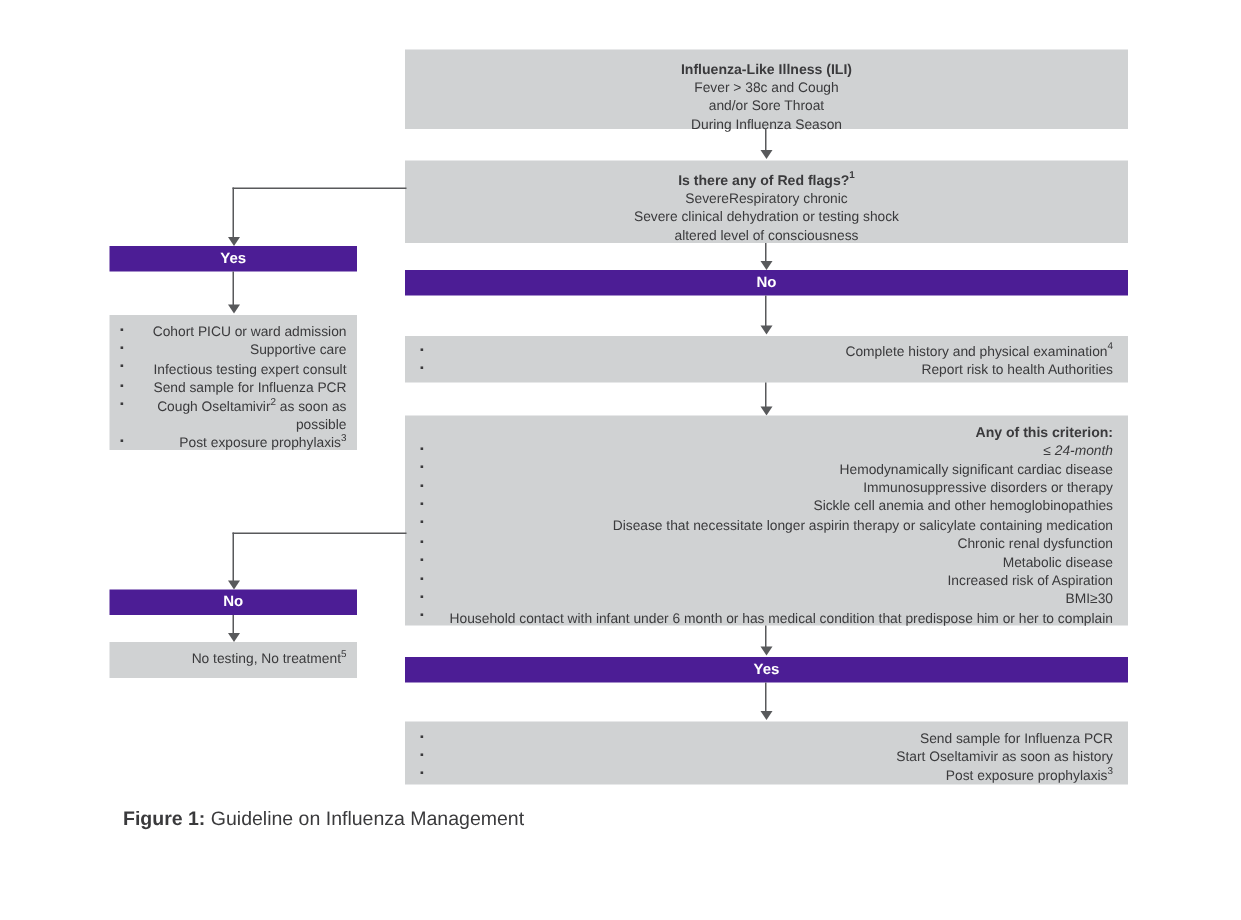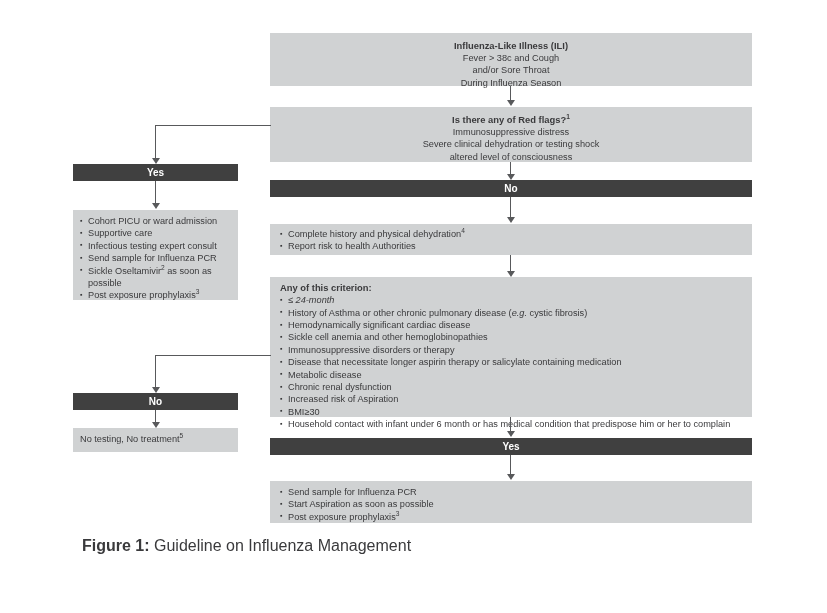--- a/index.html
+++ b/index.html
@@ -22,36 +22,37 @@
     width: 767px;
     height: 613px;
   }
 
   
   .box {
     position: absolute;
     background: #d0d2d3;
     box-sizing: border-box;
     color: #3a3a3c;
+    text-align: right;
   }
   .box.center {
     text-align: center;
   }
   .box-inner {
     padding: 6px 10px;
     font-size: 9.2px;
     line-height: 12.2px;
   }
   .box.center .box-inner {
     padding: 7px 10px;
   }
 
   .bar {
     position: absolute;
-    background: #404040;
+    background: #4c1d95;
     color: #ffffff;
     font-weight: bold;
     font-size: 10px;
     text-align: center;
     line-height: 17px;
     box-sizing: border-box;
   }
 
   .hdr {
     font-weight: bold;
@@ -108,21 +109,21 @@
   }
 
   
   .caption {
     position: absolute;
     left: 73px;
     top: 538px;
     display: flex;
     align-items: flex-start;
     gap: 7px;
-    font-size: 16px;
+    font-size: 13px;
     color: #3a3a3c;
   }
   .caption-rule {
     width: 2px;
     background: #6d6e71;
     flex: 0 0 2px;
   }
   .caption-text { padding-top: 1px; line-height: 14px; }
   .caption-text b { font-weight: bold; }
 </style>
@@ -139,62 +140,61 @@
       <span>During Influenza Season</span>
     </div>
   </div>
 
   <div class="vline" style="left:510px; top:86px; height:17px;"></div>
   <div class="arrow" style="left:507px; top:100px;"></div>
 
   <div class="box center" style="left:270px; top:107px; width:482px; height:55px;">
     <div class="box-inner">
       <span class="hdr"><span>Is there any of Red flags?</span><sup>1</sup></span>
-      <span>Immunosuppressive distress</span><br>
+      <span>SevereRespiratory chronic</span><br>
       <span>Severe clinical dehydration or testing shock</span><br>
       <span>altered level of consciousness</span>
     </div>
   </div>
 
   <div class="hline" style="left:155px; top:125px; width:116px;"></div>
   <div class="vline" style="left:155px; top:125px; height:35px;"></div>
   <div class="arrow" style="left:152px; top:158px;"></div>
 
   <div class="vline" style="left:510px; top:162px; height:15px;"></div>
   <div class="arrow" style="left:507px; top:174px;"></div>
 
   <div class="bar" style="left:270px; top:180px; width:482px; height:17px;">No</div>
 
   <div class="vline" style="left:510px; top:197px; height:22px;"></div>
   <div class="arrow" style="left:507px; top:217px;"></div>
 
   <div class="box" style="left:270px; top:224px; width:482px; height:31px;">
     <div class="box-inner" style="padding:4px 10px;">
       <ul class="bullets">
-        <li><span>Complete history and physical dehydration</span><sup>4</sup></li>
+        <li><span>Complete history and physical examination</span><sup>4</sup></li>
         <li><span>Report risk to health Authorities</span></li>
       </ul>
     </div>
   </div>
 
   <div class="vline" style="left:510px; top:255px; height:18px;"></div>
   <div class="arrow" style="left:507px; top:271px;"></div>
 
   <div class="box" style="left:270px; top:277px; width:482px; height:140px;">
     <div class="box-inner" style="padding:5px 10px;">
       <span class="hdr">Any of this criterion:</span>
       <ul class="bullets">
         <li><i>≤ 24-month</i></li>
-        <li><span>History of Asthma or other chronic pulmonary disease (</span><i>e.g.</i><span> cystic fibrosis)</span></li>
         <li><span>Hemodynamically significant cardiac disease</span></li>
+        <li><span>Immunosuppressive disorders or therapy</span></li>
         <li><span>Sickle cell anemia and other hemoglobinopathies</span></li>
-        <li><span>Immunosuppressive disorders or therapy</span></li>
         <li><span>Disease that necessitate longer aspirin therapy or salicylate containing medication</span></li>
+        <li><span>Chronic renal dysfunction</span></li>
         <li><span>Metabolic disease</span></li>
-        <li><span>Chronic renal dysfunction</span></li>
         <li><span>Increased risk of Aspiration</span></li>
         <li><span>BMI≥30</span></li>
         <li><span>Household contact with infant under 6 month or has medical condition that predispose him or her to complain</span></li>
       </ul>
     </div>
   </div>
 
   <div class="hline" style="left:155px; top:355px; width:116px;"></div>
   <div class="vline" style="left:155px; top:355px; height:34px;"></div>
   <div class="arrow" style="left:152px; top:387px;"></div>
@@ -204,39 +204,39 @@
 
   <div class="bar" style="left:270px; top:438px; width:482px; height:17px;">Yes</div>
 
   <div class="vline" style="left:510px; top:455px; height:22px;"></div>
   <div class="arrow" style="left:507px; top:474px;"></div>
 
   <div class="box" style="left:270px; top:481px; width:482px; height:42px;">
     <div class="box-inner" style="padding:5px 10px;">
       <ul class="bullets">
         <li><span>Send sample for Influenza PCR</span></li>
-        <li><span>Start Aspiration as soon as possible</span></li>
+        <li><span>Start Oseltamivir as soon as history</span></li>
         <li><span>Post exposure prophylaxis</span><sup>3</sup></li>
       </ul>
     </div>
   </div>
 
   <div class="bar" style="left:73px; top:164px; width:165px; height:17px;">Yes</div>
 
   <div class="vline" style="left:155px; top:181px; height:24px;"></div>
   <div class="arrow" style="left:152px; top:203px;"></div>
 
   <div class="box" style="left:73px; top:210px; width:165px; height:90px;">
     <div class="box-inner" style="padding:5px 7px;">
       <ul class="bullets">
         <li><span>Cohort PICU or ward admission</span></li>
         <li><span>Supportive care</span></li>
         <li><span>Infectious testing expert consult</span></li>
         <li><span>Send sample for Influenza PCR</span></li>
-        <li><span>Sickle Oseltamivir</span><sup>2</sup><span> as soon as</span></li>
+        <li><span>Cough Oseltamivir</span><sup>2</sup><span> as soon as</span></li>
         <li class="nb"><span>possible</span></li>
         <li><span>Post exposure prophylaxis</span><sup>3</sup></li>
       </ul>
     </div>
   </div>
 
   <div class="bar" style="left:73px; top:393px; width:165px; height:17px;">No</div>
 
   <div class="vline" style="left:155px; top:410px; height:14px;"></div>
   <div class="arrow" style="left:152px; top:422px;"></div>

